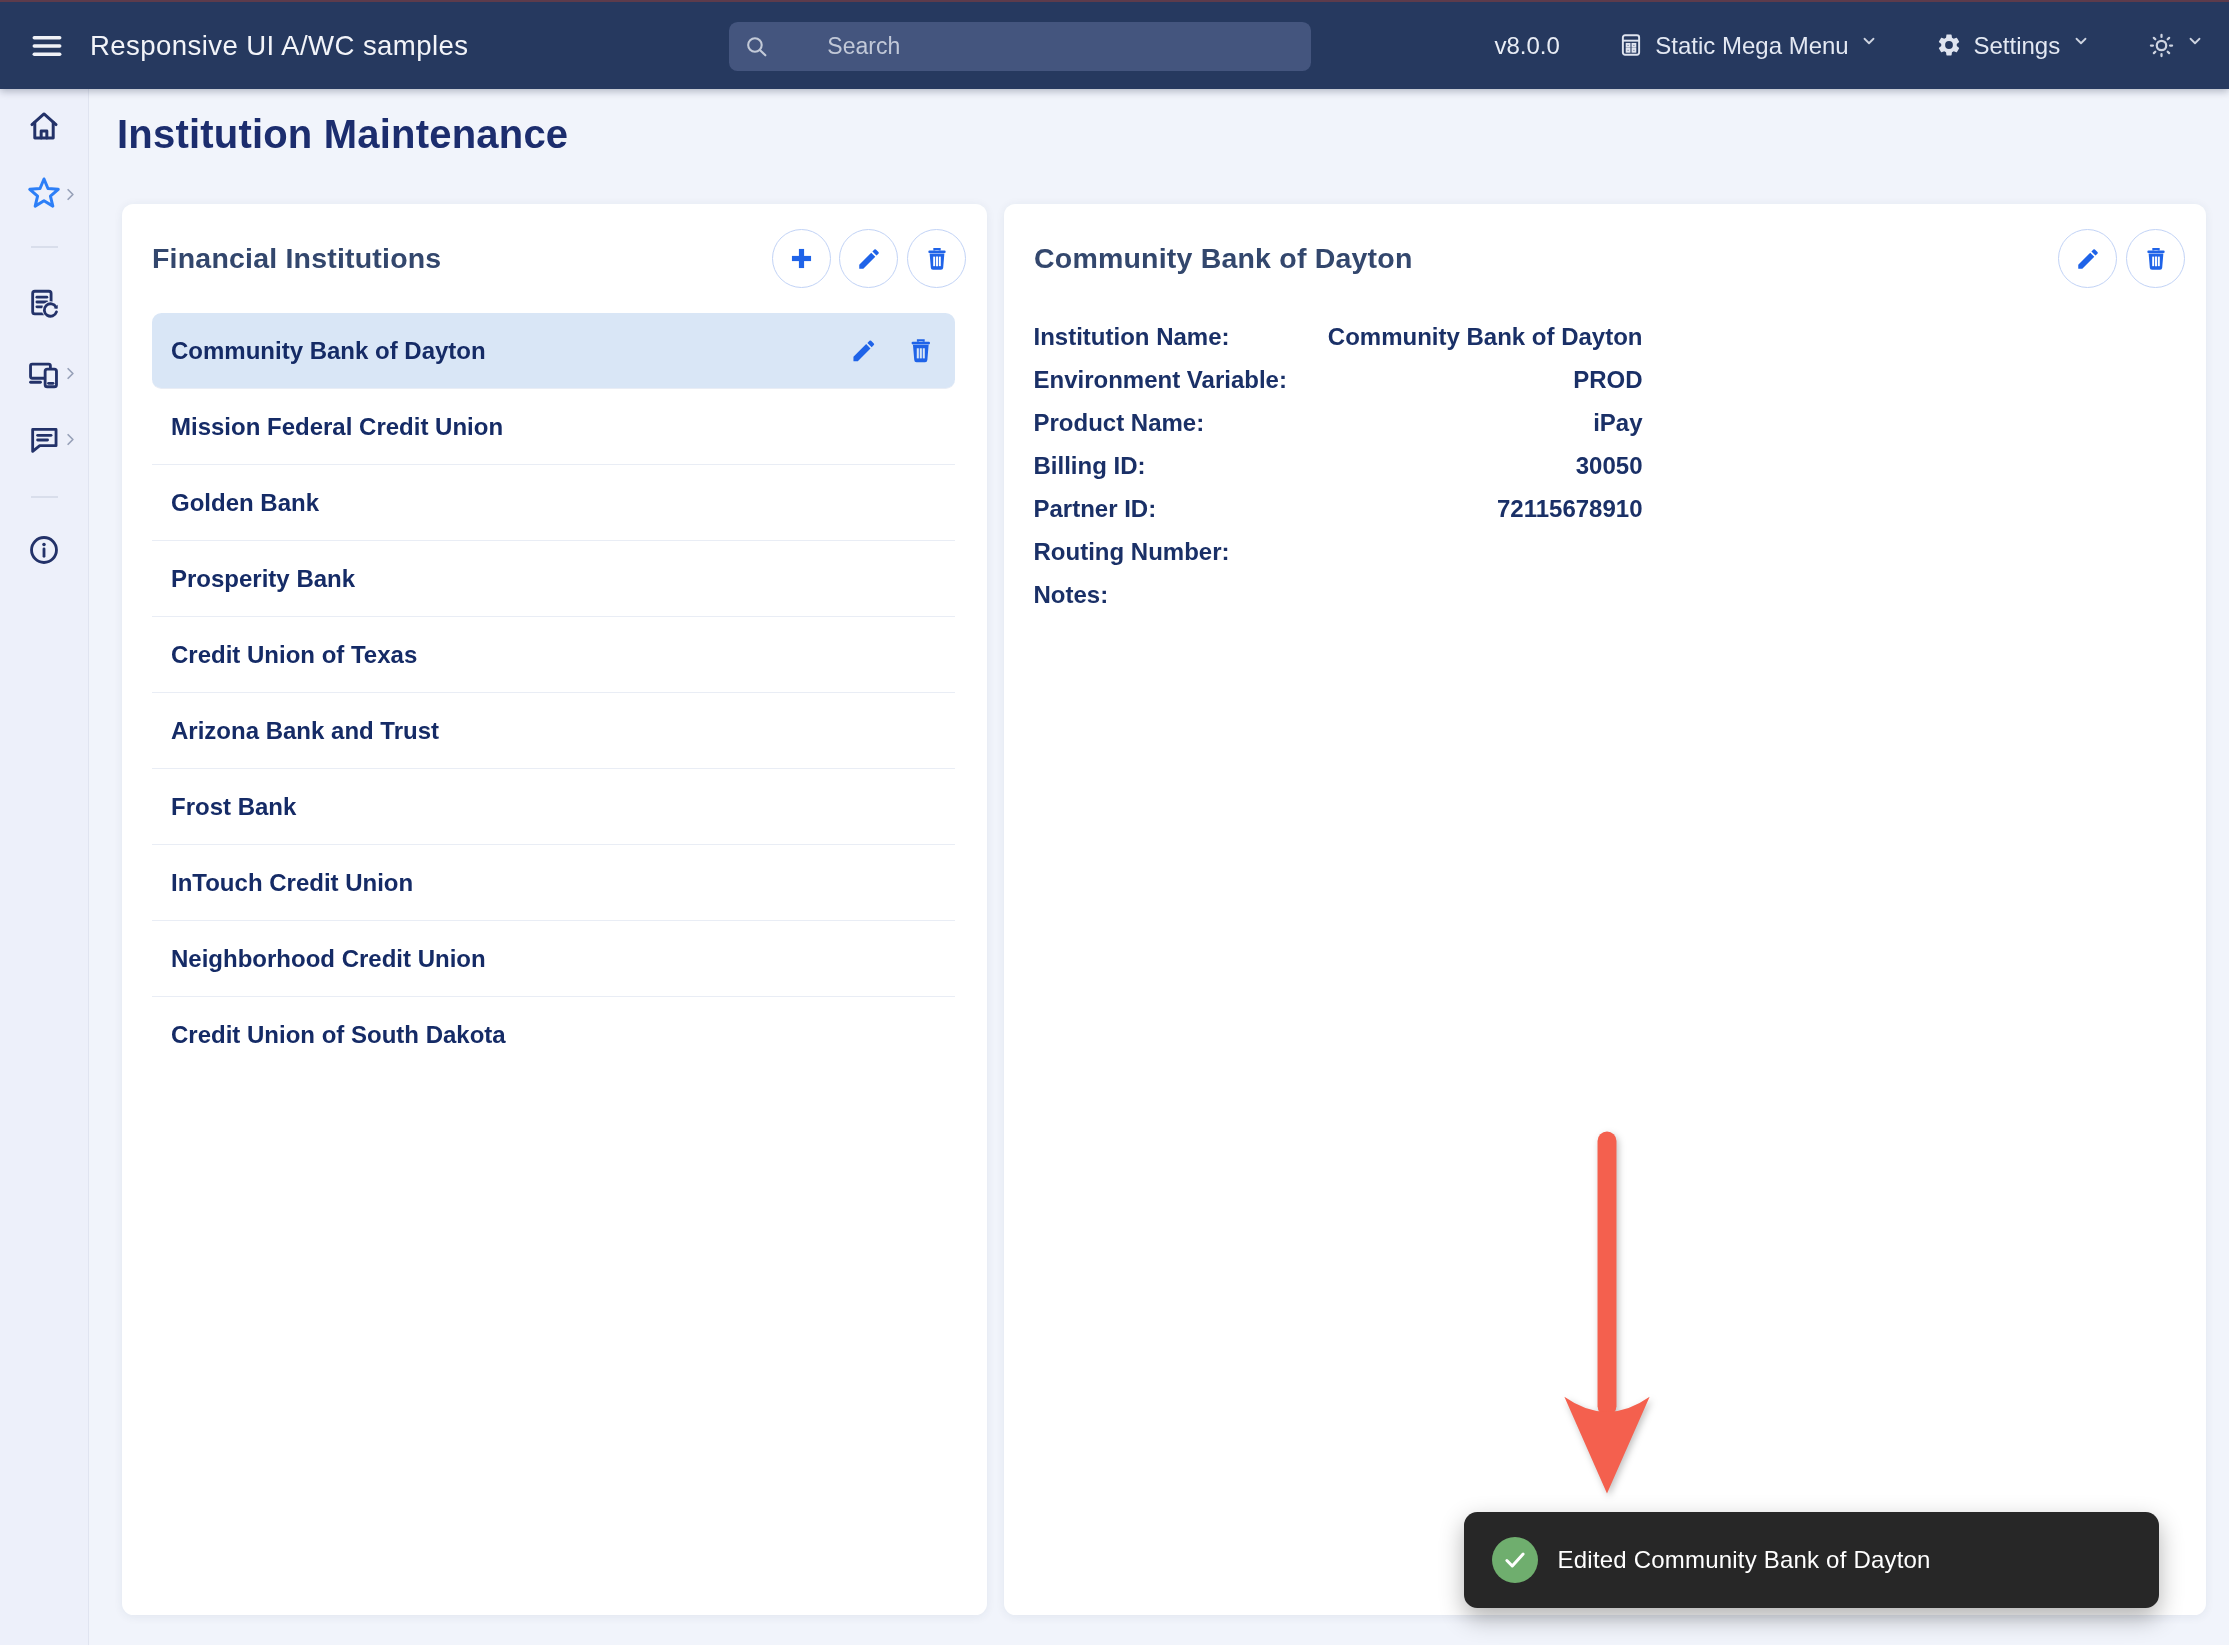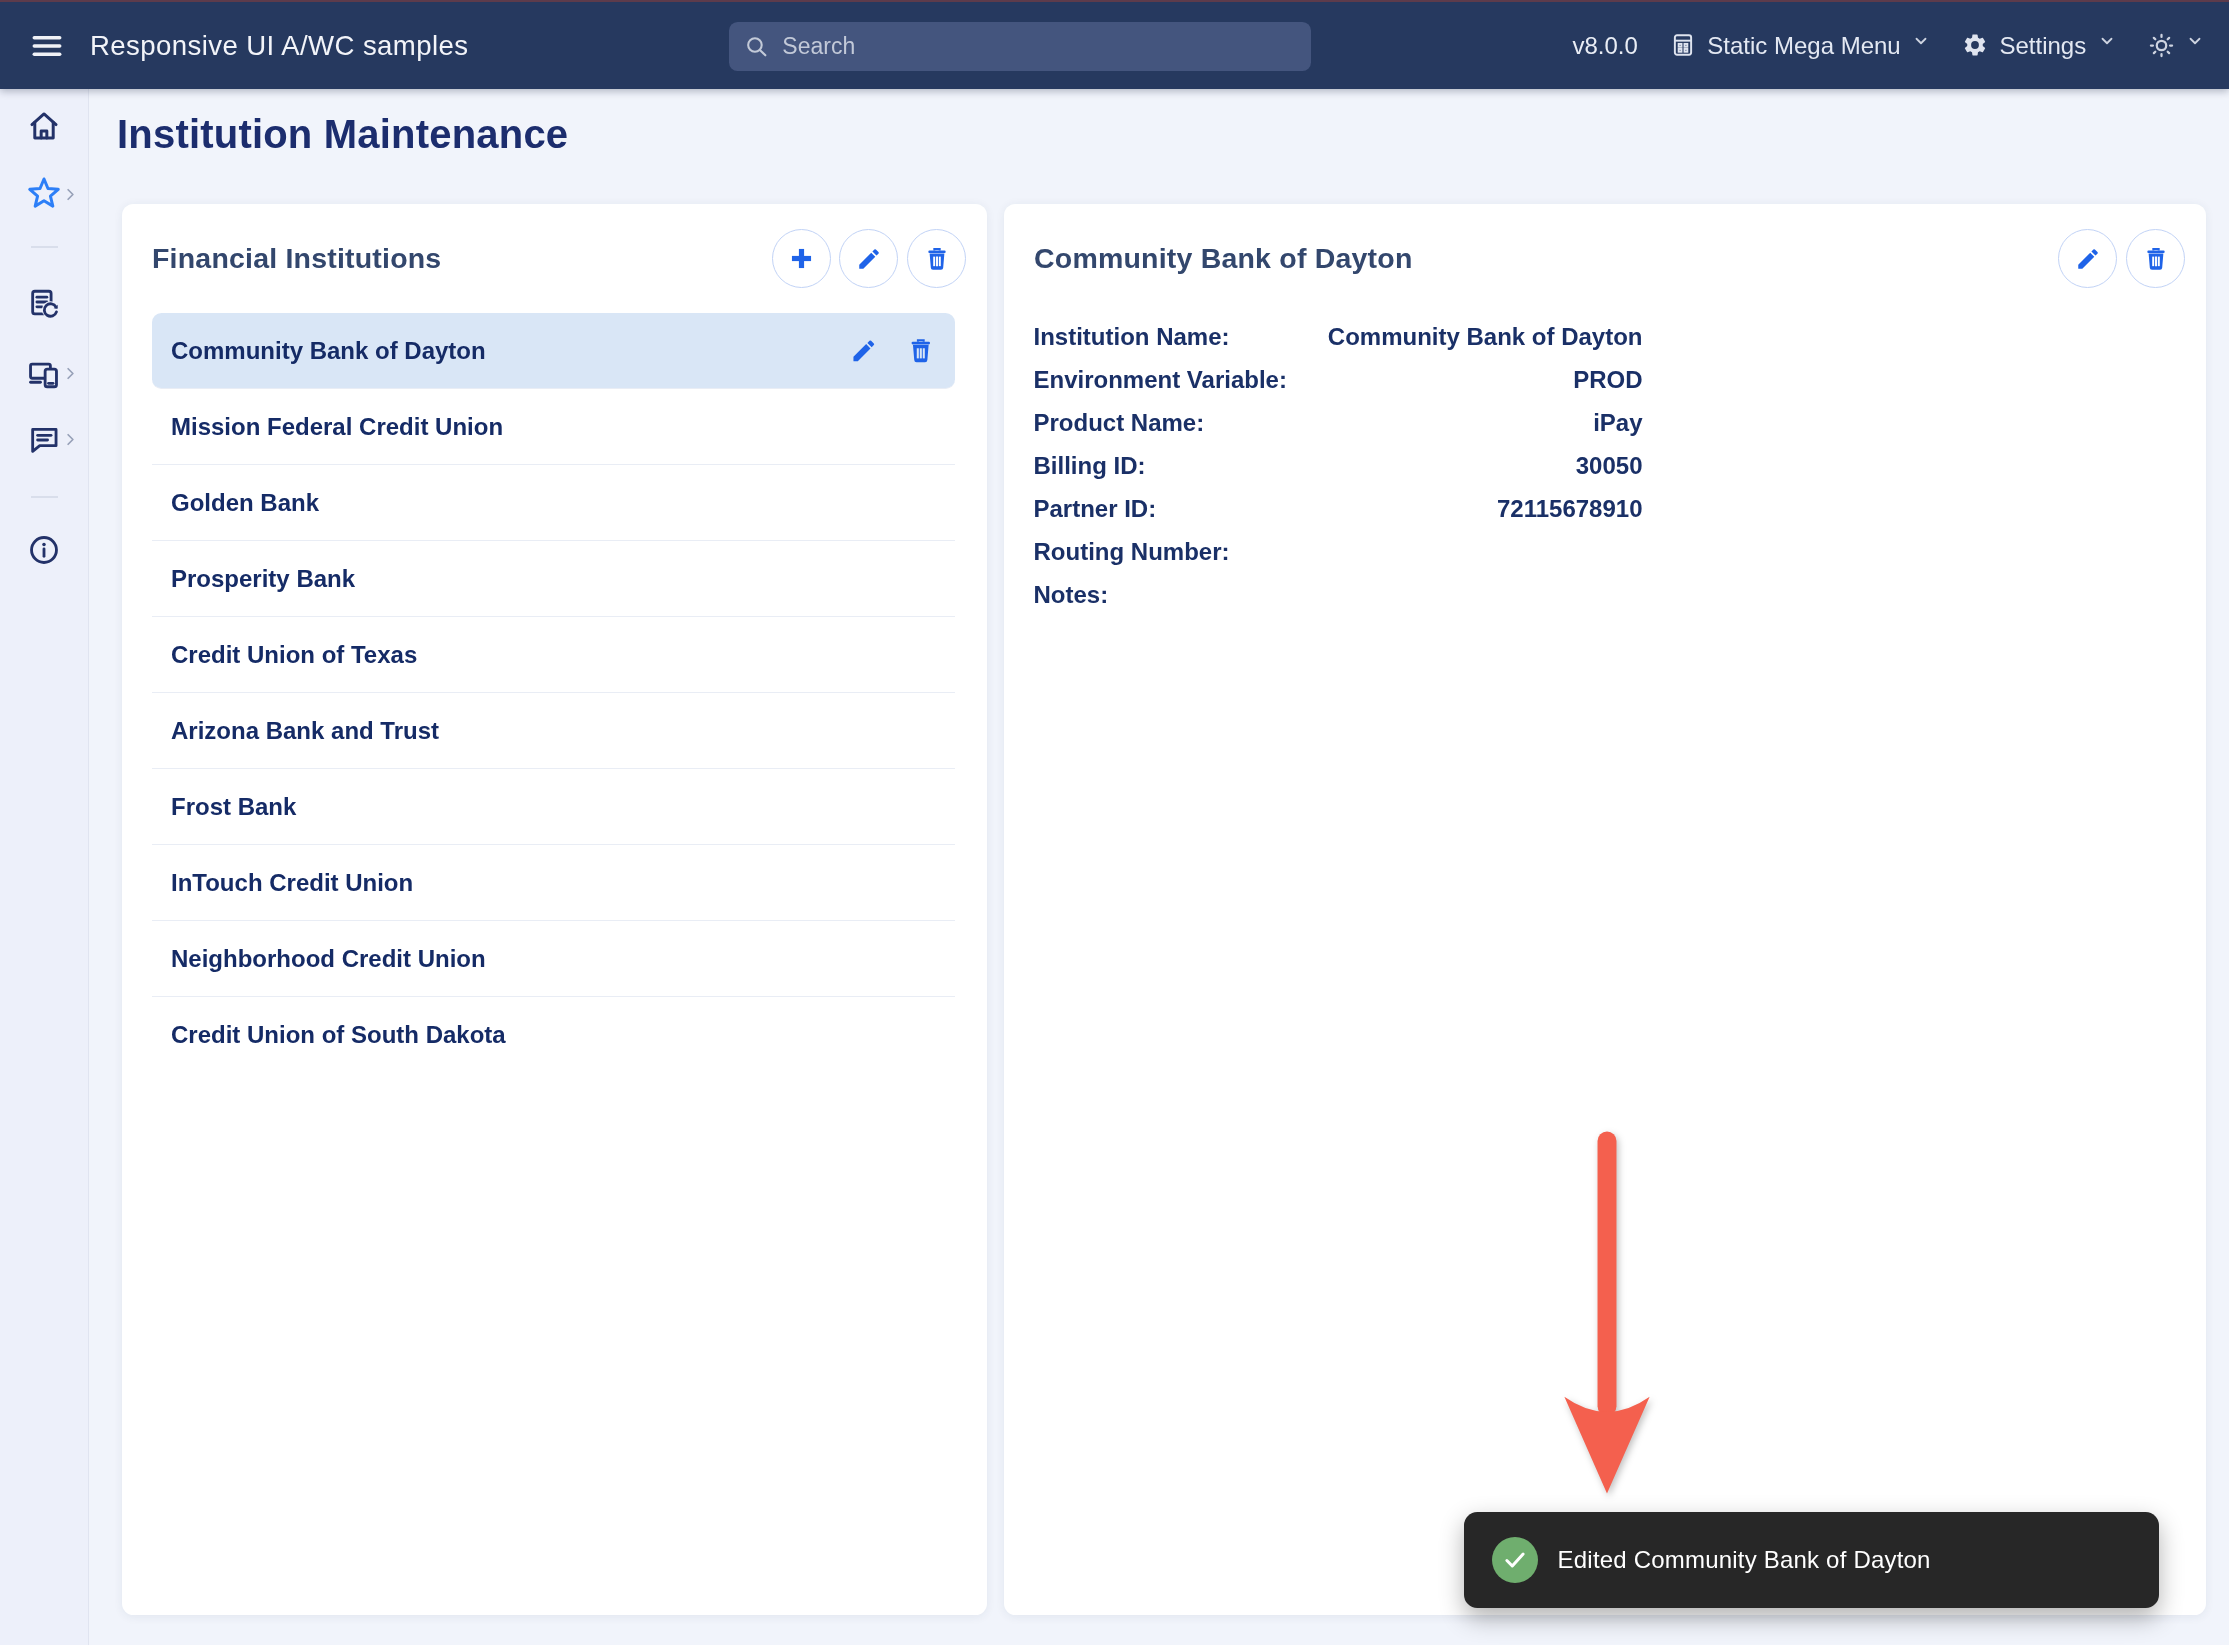--- a/index.html
+++ b/index.html
@@ -17,28 +17,28 @@
   .topbar {
     position:absolute; left:0; top:0; width:2229px; height:89px;
     background:#26395f; border-top:2.9px solid #5d3b4b;
     display:flex; align-items:center; padding:0 25px;
     box-shadow:0 2.9px 7.6px rgba(10,20,50,.28); z-index:50;
   }
   .hamburger { background:none; border:none; cursor:pointer; width:44px; height:44px; display:flex; align-items:center; justify-content:center; }
   .app-title { margin-left:21px; font-size:27.6px; font-weight:500; color:#f2f4f9; letter-spacing:0.4px; }
   .searchbox {
     position:absolute; left:729px; top:20px; width:582px; height:49px;
-    background:#44557e; border-radius:8.6px; display:flex; align-items:center; padding:0 15px;
+    background:#44557e; border-radius:8.6px; display:flex; align-items:center; padding:0 15px;gap:45px;
   }
   .searchbox input {
     flex:1; background:transparent; border:none; outline:none;
     font-size:23px; color:#e8ecf4; margin-left:13.3px; font-family:"Liberation Sans",sans-serif;
   }
   .searchbox input::placeholder { color:#c2c9d8; }
-  .topbar-right { margin-left:auto; display:flex; align-items:center; gap:32px; color:#e3e8f2; font-size:24px; }
+  .topbar-right { margin-left:auto; display:flex; align-items:center; gap:58px; color:#e3e8f2; font-size:24px; }
   .tb-item { display:flex; align-items:flex-start; gap:11.4px; background:none; border:none; color:#e3e8f2; font-size:24px; font-family:"Liberation Sans",sans-serif; cursor:pointer; }
   .tb-version { font-size:24px; color:#e9edf5; }
 
   
   .sidebar {
     position:absolute; left:0; top:89px; width:89px; height:1556px;
     background:#edf0fa; border-right:1.9px solid #e0e4f0; z-index:10;
     display:flex; flex-direction:column; align-items:center;
   }
   .side-item { position:relative; width:89px; height:36px; display:flex; align-items:center; justify-content:center; background:none; border:none; cursor:pointer; color:#233269; }

